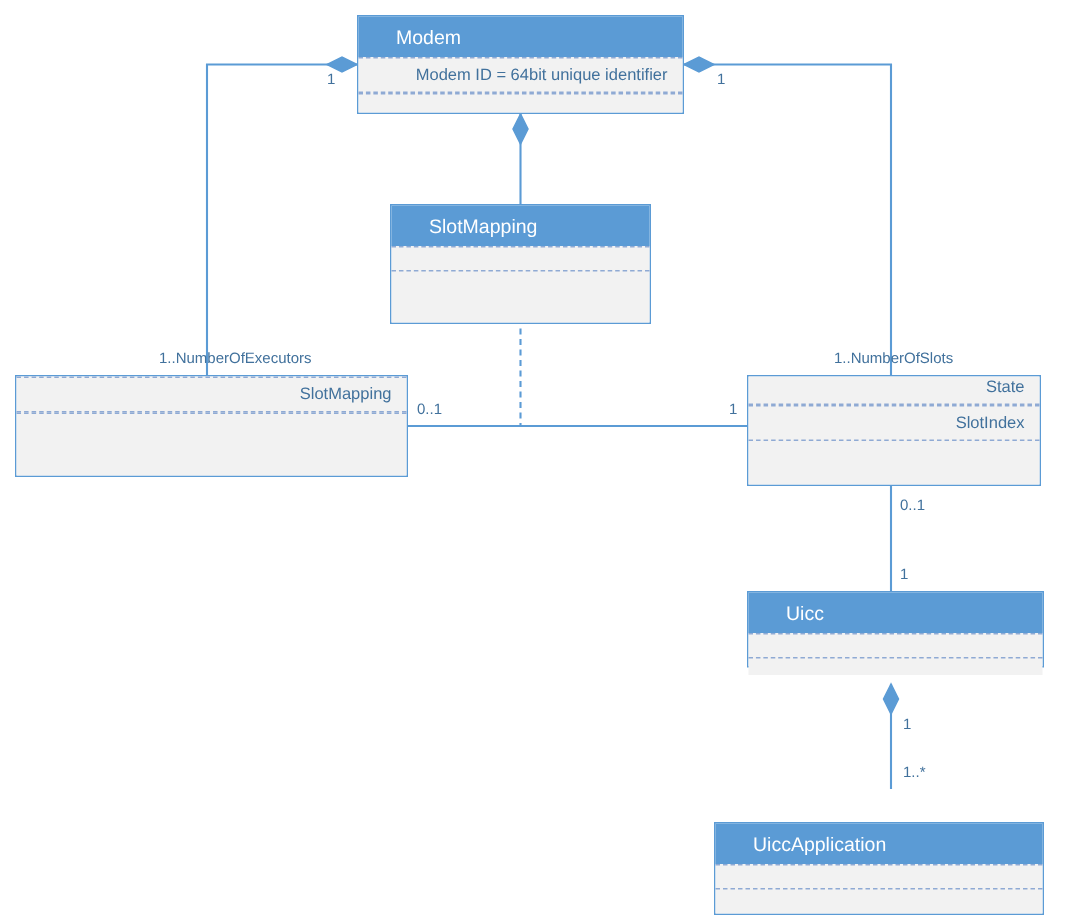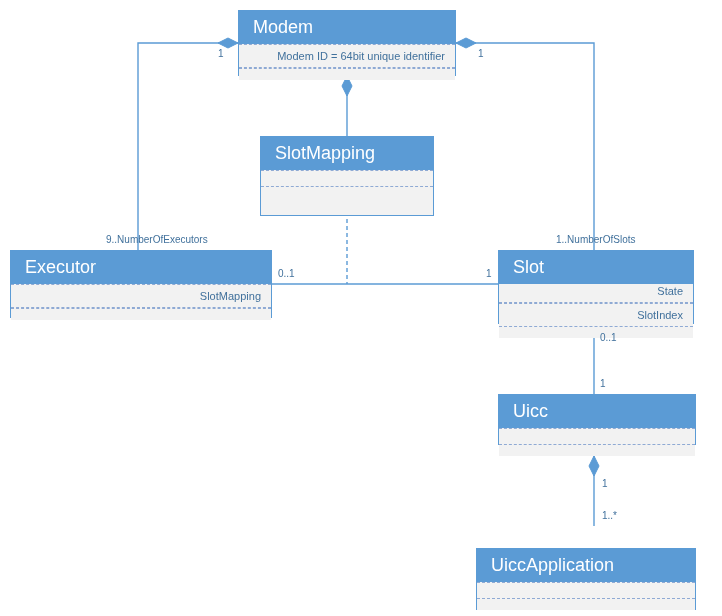--- a/index.html
+++ b/index.html
@@ -21,22 +21,22 @@
   .class-box {
     position: absolute;
     border: 1px solid #5b9bd5;
     background: #ffffff;
     display: flex;
     flex-direction: column;
   }
   .class-header {
     background: #5b9bd5;
     color: #ffffff;
-    font-size: 18px;
-    padding: 6px 14px;
+    font-size: 13px;
+    padding: 6px 25px;
     font-weight: 400;
   }
   .class-body {
     background: #f2f2f2;
     font-size: 11px;
     color: #41719c;
     flex: 1;
     display: flex;
     flex-direction: column;
   }
@@ -114,29 +114,27 @@
 
   <div id="slotmapping" class="class-box">
     <div class="class-header">SlotMapping</div>
     <div class="class-body">
       <div class="class-row dashed-top" style="min-height:16px;"></div>
       <div class="class-row dashed-top"></div>
     </div>
   </div>
 
   <div id="executor" class="class-box">
-    <div class="class-header">Executor</div>
     <div class="class-body">
       <div class="class-row dashed-div">SlotMapping</div>
       <div class="class-row dashed-top"></div>
     </div>
   </div>
 
   <div id="slot" class="class-box">
-    <div class="class-header">Slot</div>
     <div class="class-body">
       <div class="class-row" style="border-bottom:1px dashed #8faad4; padding-top:0;">State</div>
       <div class="class-row" style="border-top:1px dashed #8faad4;">SlotIndex</div>
       <div class="class-row dashed-top"></div>
     </div>
   </div>
 
   <div id="uicc" class="class-box">
     <div class="class-header">Uicc</div>
     <div class="class-body">
@@ -148,21 +146,21 @@
   <div id="uiccapp" class="class-box">
     <div class="class-header">UiccApplication</div>
     <div class="class-body">
       <div class="class-row dashed-top" style="min-height:16px;"></div>
       <div class="class-row dashed-top"></div>
     </div>
   </div>
 
   <div class="multiplicity" style="left:218px; top:48px;">1</div>
   <div class="multiplicity" style="left:478px; top:48px;">1</div>
-  <div class="multiplicity" style="left:106px; top:234px;">9..NumberOfExecutors</div>
+  <div class="multiplicity" style="left:106px; top:234px;">1..NumberOfExecutors</div>
   <div class="multiplicity" style="left:556px; top:234px;">1..NumberOfSlots</div>
   <div class="multiplicity" style="left:278px; top:268px;">0..1</div>
   <div class="multiplicity" style="left:486px; top:268px;">1</div>
   <div class="multiplicity" style="left:600px; top:332px;">0..1</div>
   <div class="multiplicity" style="left:600px; top:378px;">1</div>
   <div class="multiplicity" style="left:602px; top:478px;">1</div>
   <div class="multiplicity" style="left:602px; top:510px;">1..*</div>
 
 </div>
 

